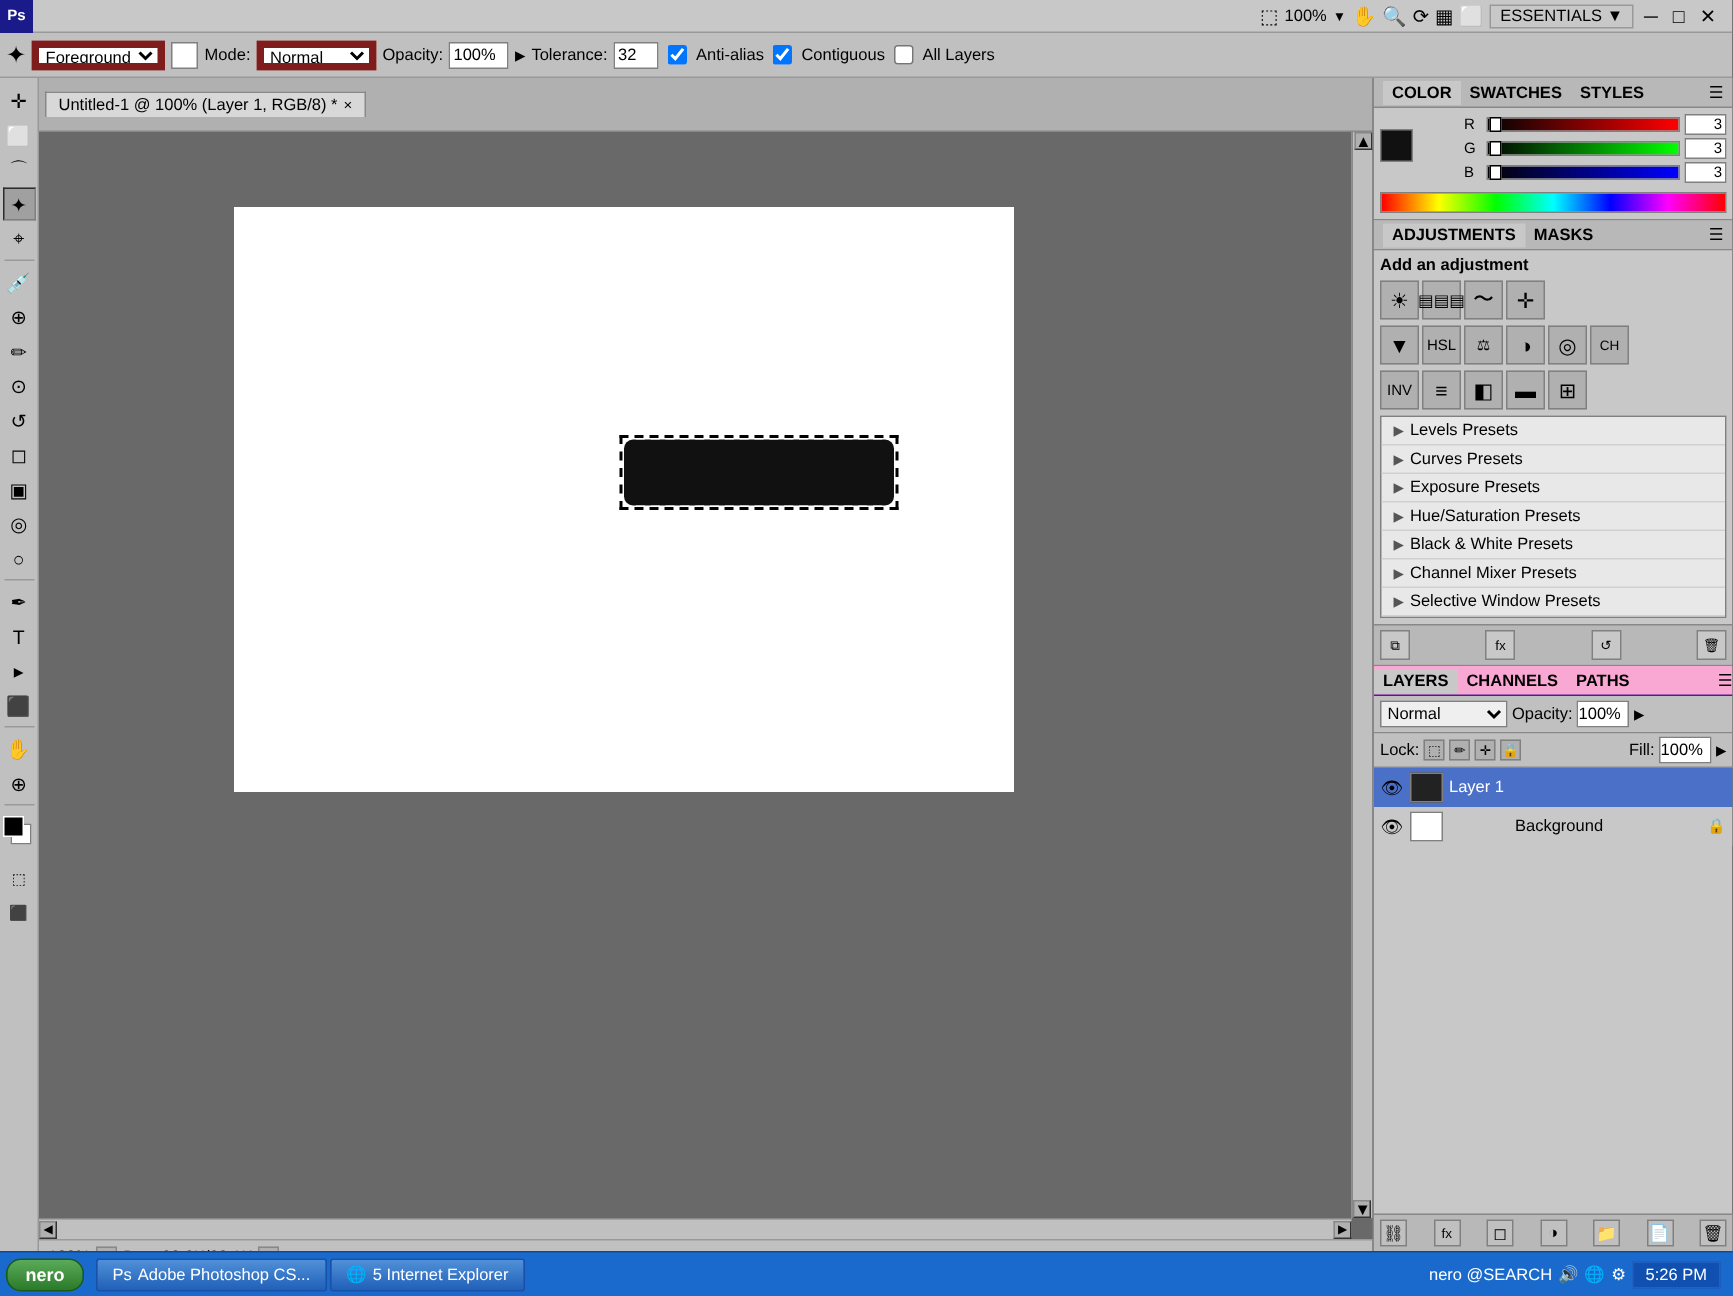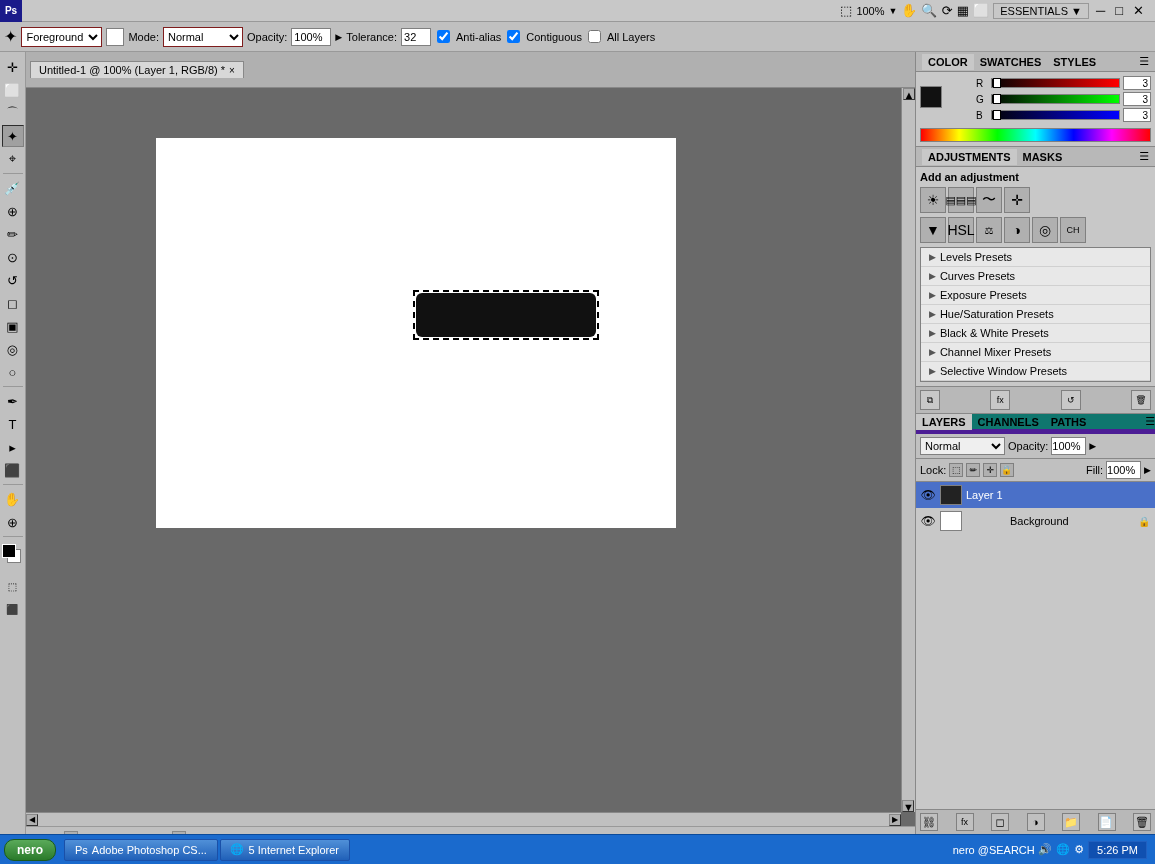--- a/index.html
+++ b/index.html
@@ -8,21 +8,21 @@
     
     .menu-bar { background: #c8c8c8; height: 22px; display: flex; align-items: center; border-bottom: 1px solid #999; }
     .menu-bar .app-icon { width: 22px; height: 22px; background: #1a1a8a; display: flex; align-items: center; justify-content: center; color: white; font-weight: bold; font-size: 10px; }
     .menu-bar .menu-items { display: flex; gap: 0; }
     .menu-bar .menu-item { padding: 2px 8px; cursor: pointer; font-size: 11px; color: #000; }
     .menu-bar .right-tools { margin-left: auto; display: flex; align-items: center; gap: 4px; padding-right: 8px; }
     .essentials-btn { background: #c8c8c8; border: 1px solid #999; padding: 1px 6px; font-size: 11px; cursor: pointer; }
 
     
     .toolbar { background: #c0c0c0; height: 30px; display: flex; align-items: center; padding: 0 4px; gap: 4px; border-bottom: 1px solid #999; }
-    .toolbar select { height: 20px; font-size: 11px; background: #fff; border: 1px solid #7f1d1d; }
+    .toolbar select { height: 20px; font-size: 11px; background: #fff; border: 5px solid #7f1d1d; }
     .toolbar .color-swatch { width: 18px; height: 18px; background: white; border: 1px solid #808080; cursor: pointer; }
     .toolbar label { font-size: 11px; color: #000; }
     .toolbar input[type="text"] { width: 35px; height: 18px; border: 1px solid #808080; font-size: 11px; padding: 0 2px; }
     .toolbar input[type="checkbox"] { margin: 0 2px; }
 
     
     .main-layout { display: flex; height: calc(864px - 22px - 30px - 30px); }
 
     
     .toolbox { width: 26px; background: #c0c0c0; border-right: 1px solid #999; display: flex; flex-direction: column; align-items: center; padding: 4px 0; gap: 1px; }
@@ -74,21 +74,21 @@
     .adj-icons-row { display: flex; gap: 2px; margin-bottom: 4px; flex-wrap: wrap; }
     .adj-icon { width: 26px; height: 26px; background: #b0b0b0; border: 1px solid #808080; display: flex; align-items: center; justify-content: center; cursor: pointer; font-size: 14px; }
     .presets-list { background: #e8e8e8; border: 1px solid #808080; }
     .preset-item { padding: 3px 8px; display: flex; align-items: center; gap: 4px; cursor: pointer; border-bottom: 1px solid #d0d0d0; font-size: 11px; }
     .preset-arrow { font-size: 9px; color: #555; }
     .adj-bottom-icons { display: flex; justify-content: space-between; padding: 3px 4px; background: #b8b8b8; border-top: 1px solid #888; }
     .adj-btn { width: 20px; height: 20px; background: #c8c8c8; border: 1px solid #808080; display: flex; align-items: center; justify-content: center; cursor: pointer; font-size: 10px; }
 
     
     .layers-panel { flex: 1; display: flex; flex-direction: column; }
-    .layers-header { background: #0f766e; height: 20px; display: flex; align-items: center; border-bottom: 5px solid #4c1d95; }
+    .layers-header { background: #f9a8d4; height: 20px; display: flex; align-items: center; border-bottom: 1px solid #4c1d95; }
     .layers-controls { padding: 3px 4px; background: #c0c0c0; border-bottom: 1px solid #888; display: flex; align-items: center; gap: 3px; }
     .layers-controls select { height: 18px; font-size: 11px; border: 1px solid #808080; }
     .opacity-row { display: flex; align-items: center; gap: 3px; font-size: 11px; }
     .lock-row { display: flex; align-items: center; gap: 3px; padding: 2px 4px; background: #c0c0c0; border-bottom: 1px solid #888; font-size: 11px; }
     .lock-icon { width: 14px; height: 14px; background: #b0b0b0; border: 1px solid #808080; display: flex; align-items: center; justify-content: center; font-size: 9px; cursor: pointer; }
     .layer-row { height: 26px; display: flex; align-items: center; padding: 0 4px; gap: 4px; cursor: pointer; }
     .layer-row.active { background: #4a70c8; }
     .layer-vis { width: 16px; height: 16px; display: flex; align-items: center; justify-content: center; cursor: pointer; font-size: 12px; }
     .layer-thumb { width: 22px; height: 20px; border: 1px solid #808080; background: #222; }
     .layer-thumb.white { background: white; }
@@ -282,27 +282,34 @@
 
         <div class="adj-icons-row">
           <div class="adj-icon" title="Brightness/Contrast">☀</div>
           <div class="adj-icon" title="Levels" style="font-size:11px;">▤▤▤</div>
           <div class="adj-icon" title="Curves">〜</div>
           <div class="adj-icon" title="Exposure">✛</div>
         </div>
 
         <div class="adj-icons-row">
           <div class="adj-icon" title="Vibrance">▼</div>
-          <div class="adj-icon" title="Hue/Saturation" style="font-size:14px;">HSL</div>
+          <div class="adj-icon" title="Hue/Saturation" style="font-size:10px;">HSL</div>
           <div class="adj-icon" title="Color Balance" style="font-size:10px;">⚖</div>
           <div class="adj-icon" title="Black &amp; White">◑</div>
           <div class="adj-icon" title="Photo Filter">◎</div>
           <div class="adj-icon" title="Channel Mixer" style="font-size:9px;">CH</div>
         </div>
 
+        <div class="adj-icons-row">
+          <div class="adj-icon" title="Invert" style="font-size:10px;">INV</div>
+          <div class="adj-icon" title="Posterize">≡</div>
+          <div class="adj-icon" title="Threshold">◧</div>
+          <div class="adj-icon" title="Gradient Map">▬</div>
+          <div class="adj-icon" title="Selective Color">⊞</div>
+        </div>
 
         <div class="presets-list">
           <div class="preset-item">
             <span class="preset-arrow">▶</span>
             <span>Levels Presets</span>
           </div>
           <div class="preset-item">
             <span class="preset-arrow">▶</span>
             <span>Curves Presets</span>
           </div>

